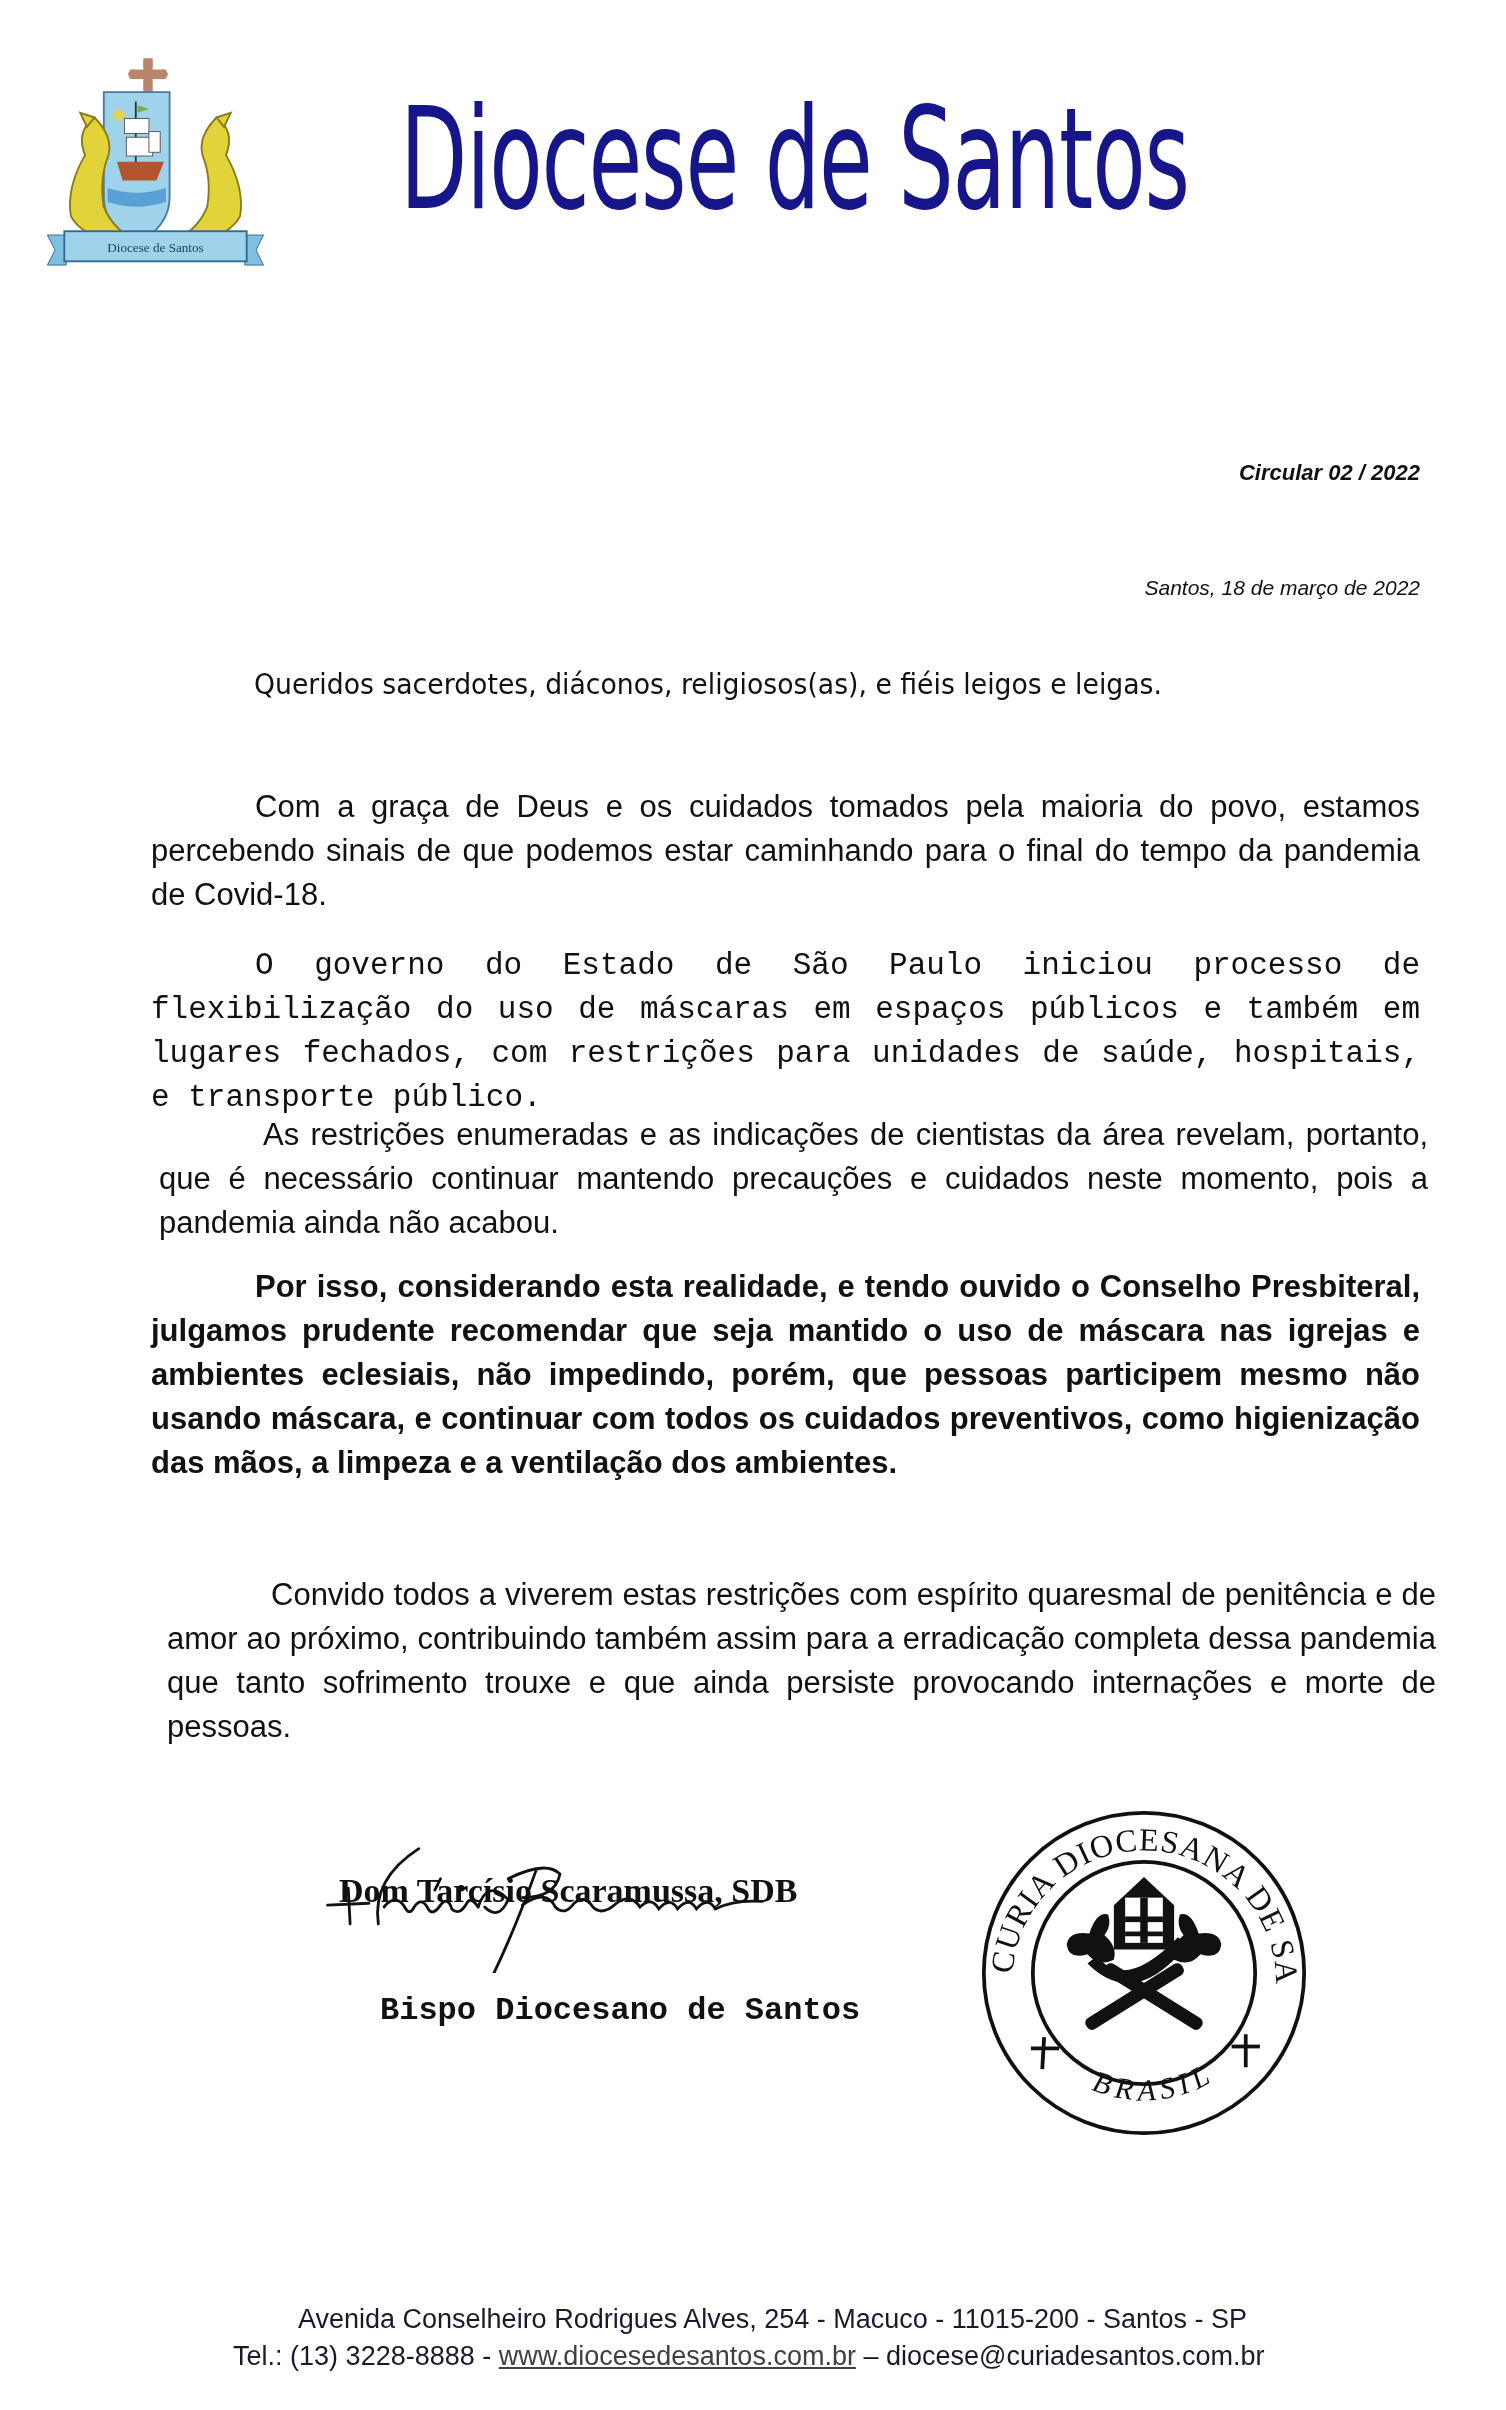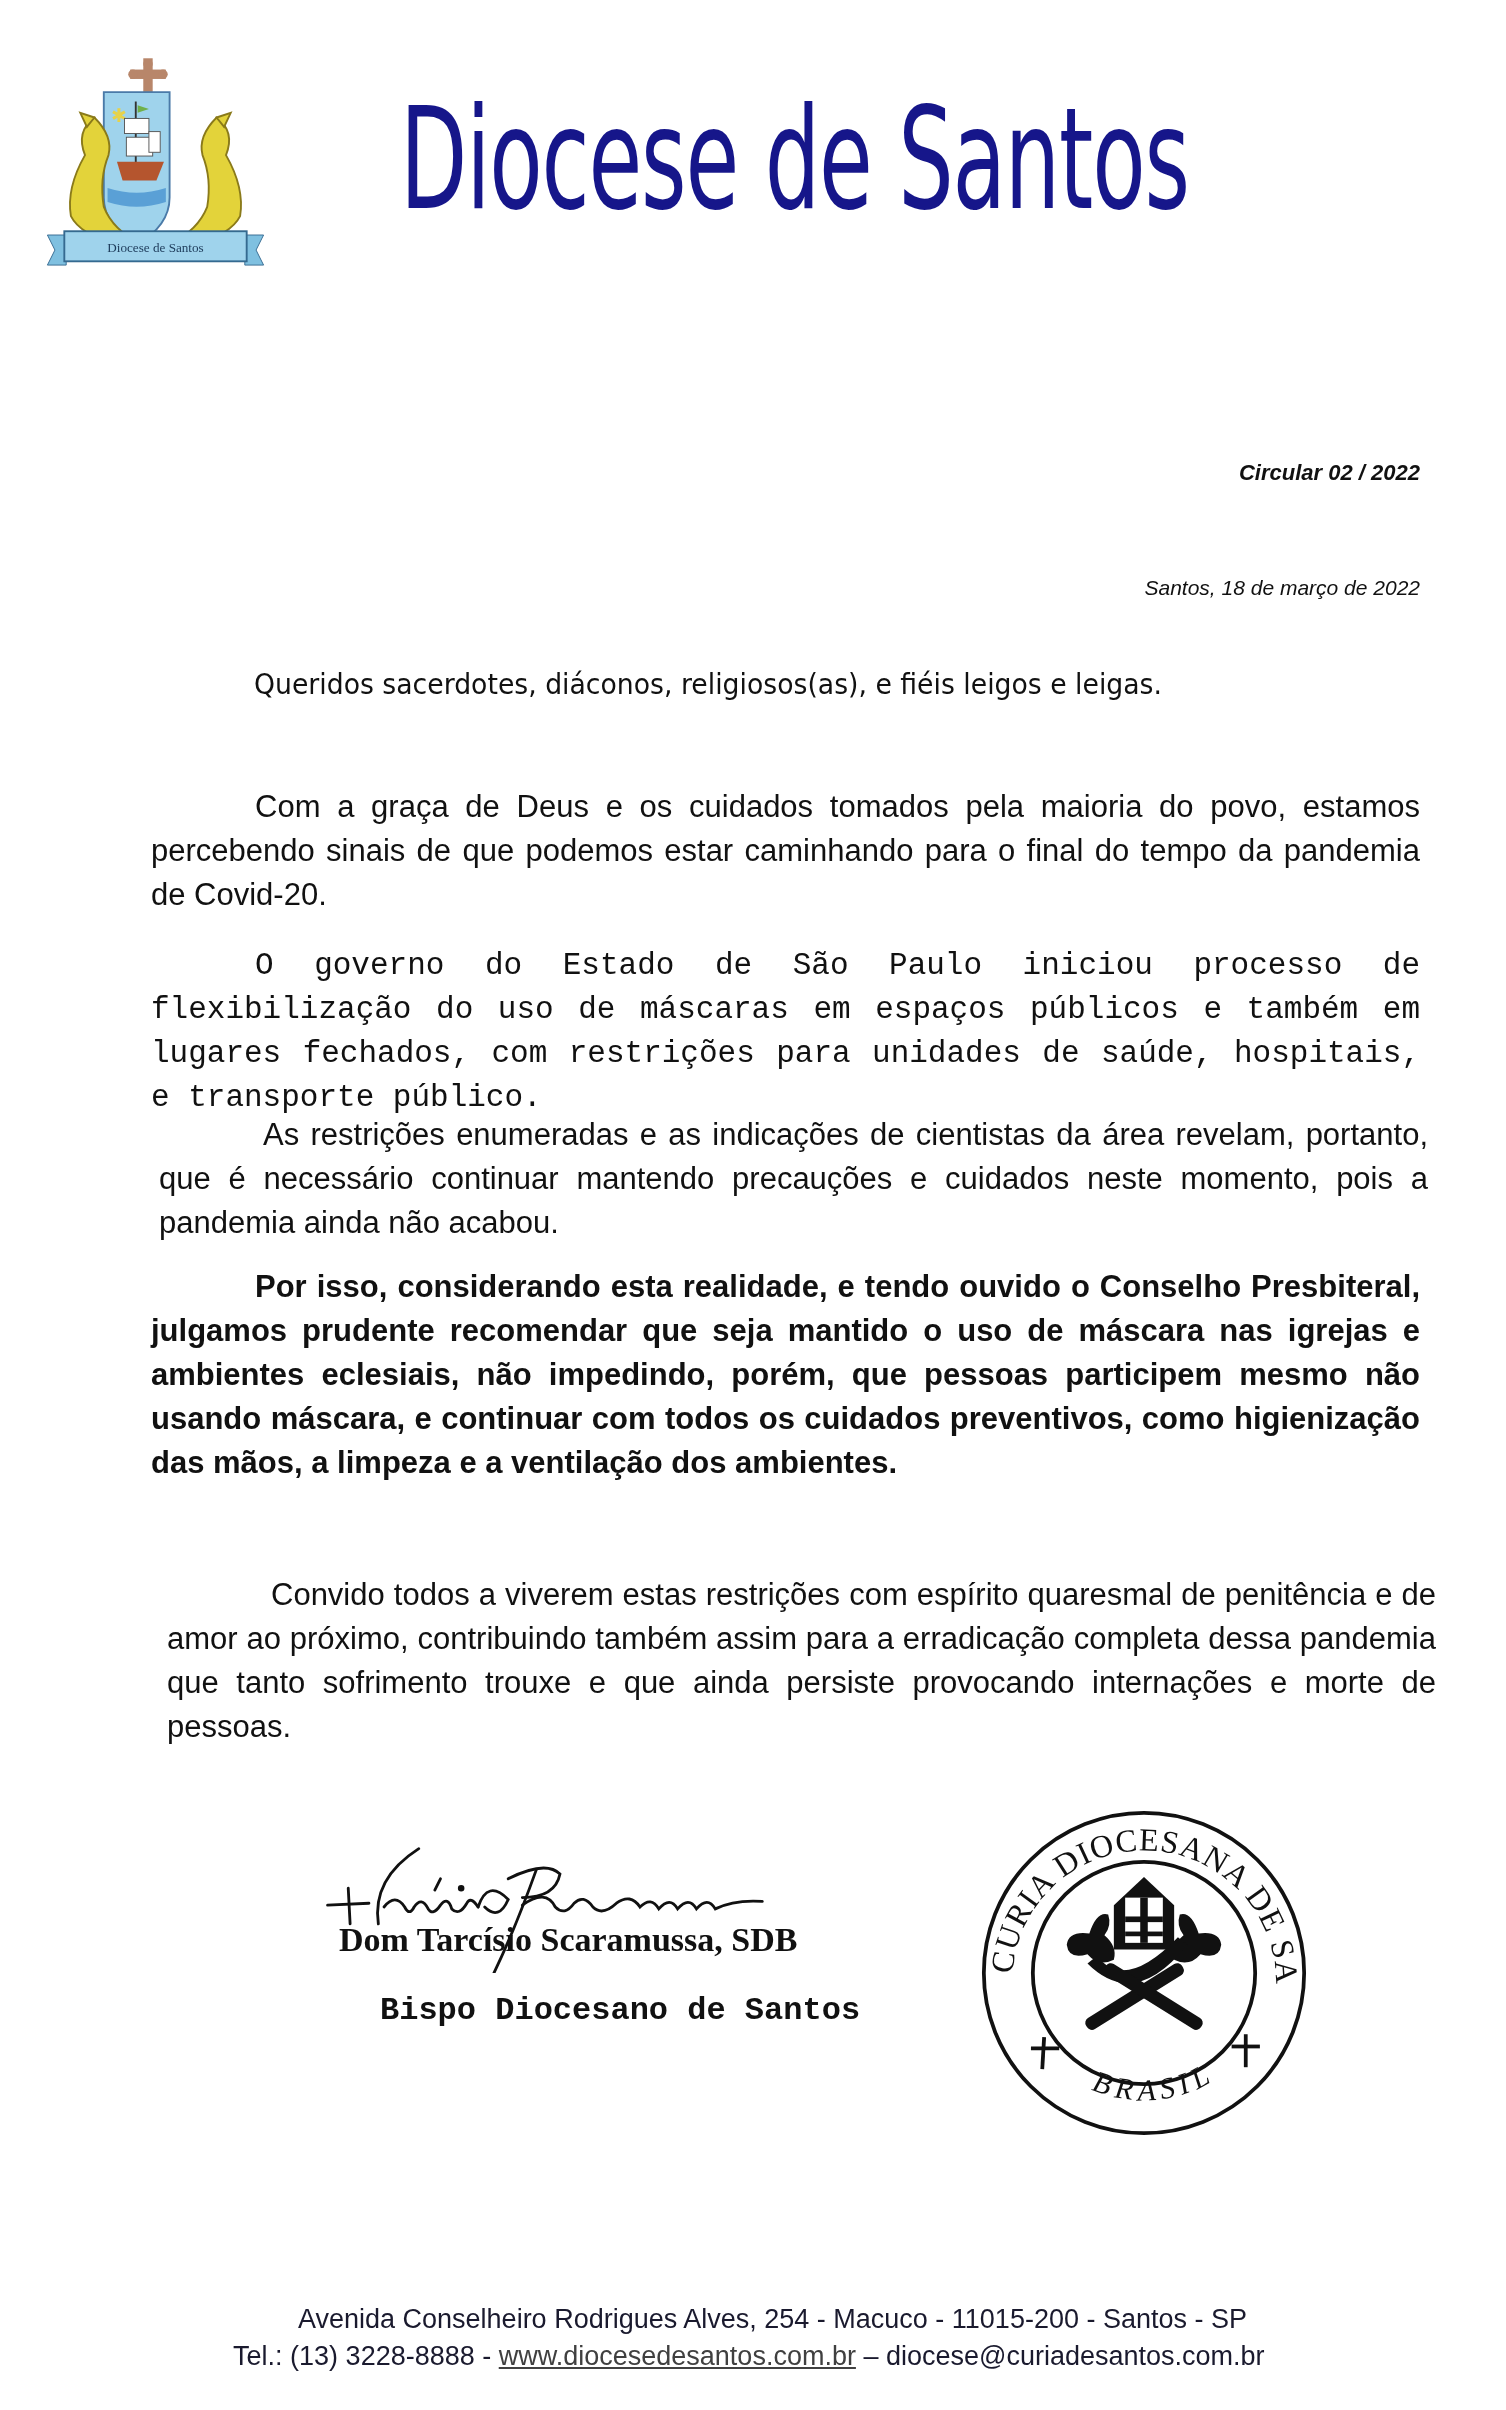--- a/index.html
+++ b/index.html
@@ -13,21 +13,21 @@
     .greeting { position: absolute; left: 254px; top: 667px; font-family: "DejaVu Sans", sans-serif; font-size: 29px; transform: scaleX(0.92); transform-origin: left top; white-space: nowrap; }
 
     .para { position: absolute; left: 151px; width: 1269px; font-size: 31px; line-height: 44px; text-align: justify; text-indent: 104px; }
     .p1 { top: 785px; }
     .p2 { top: 944px; font-family: Liberation Mono, monospace; }
     .p3 { top: 1105px; }
     .p4 { top: 1265px; font-weight: bold; }
     .p5 { top: 1557px; }
 
     .signature { position: absolute; left: 320px; top: 1841px; width: 527px; height: 104px; }
-    .signer-name { position: absolute; left: 339px; top: 1921px; font-family: "Liberation Serif", serif; font-weight: bold; font-size: 34px; white-space: nowrap; }
+    .signer-name { position: absolute; left: 339px; top: 1872px; font-family: "Liberation Serif", serif; font-weight: bold; font-size: 34px; white-space: nowrap; }
     .signer-role { position: absolute; left: 380px; top: 1992px; font-family: Liberation Mono, monospace; font-weight: bold; font-size: 32px; white-space: nowrap; }
 
     .seal { position: absolute; left: 965px; top: 1794px; width: 358px; height: 358px; }
 
     .footer { position: absolute; left: 0; width: 1507px; text-align: center; font-size: 27px; color: #1a1a2e; white-space: nowrap; }
     .footer-1 { top: 2304px; left: 19px; }
     .footer-2 { top: 2341px; left: -4.7px; }
     .footer a { color: #404040; text-decoration: underline; }
   </style>
 </head>
@@ -74,21 +74,21 @@
   </svg>
 </div>
 
 <div class="title">Diocese de Santos</div>
 
 <div class="circular">Circular 02 / 2022</div>
 <div class="date">Santos, 18 de março de 2022</div>
 
 <div class="greeting">Queridos sacerdotes, diáconos, religiosos(as), e fiéis leigos e leigas.</div>
 
-<p class="para p1" style="margin:0">Com a graça de Deus e os cuidados tomados pela maioria do povo, estamos percebendo sinais de que podemos estar caminhando para o final do tempo da pandemia de Covid-20.</p>
+<p class="para p1" style="margin:0">Com a graça de Deus e os cuidados tomados pela maioria do povo, estamos percebendo sinais de que podemos estar caminhando para o final do tempo da pandemia de Covid-18.</p>
 <p class="para p2" style="margin:0">O governo do Estado de São Paulo iniciou processo de flexibilização do uso de máscaras em espaços públicos e também em lugares fechados, com restrições para unidades de saúde, hospitais, e transporte público.</p>
 <p class="para p3" style="margin:8px">As restrições enumeradas e as indicações de cientistas da área revelam, portanto, que é necessário continuar mantendo precauções e cuidados neste momento, pois a pandemia ainda não acabou.</p>
 <p class="para p4" style="margin:0">Por isso, considerando esta realidade, e tendo ouvido o Conselho Presbiteral, julgamos prudente recomendar que seja mantido o uso de máscara nas igrejas e ambientes eclesiais, não impedindo, porém, que pessoas participem mesmo não usando máscara, e continuar com todos os cuidados preventivos, como higienização das mãos, a limpeza e a ventilação dos ambientes.</p>
 <p class="para p5" style="margin:16px">Convido todos a viverem estas restrições com espírito quaresmal de penitência e de amor ao próximo, contribuindo também assim para a erradicação completa dessa pandemia que tanto sofrimento trouxe e que ainda persiste provocando internações e morte de pessoas.</p>
 
 <div class="signature">
   <svg width="527" height="132" viewBox="0 0 560 140" fill="none" stroke="#111" stroke-width="3" stroke-linecap="round">
     <path d="M8 68 L52 66"></path>
     <path d="M30 50 L32 88"></path>
     <path d="M62 88 Q55 40 105 8"></path>

